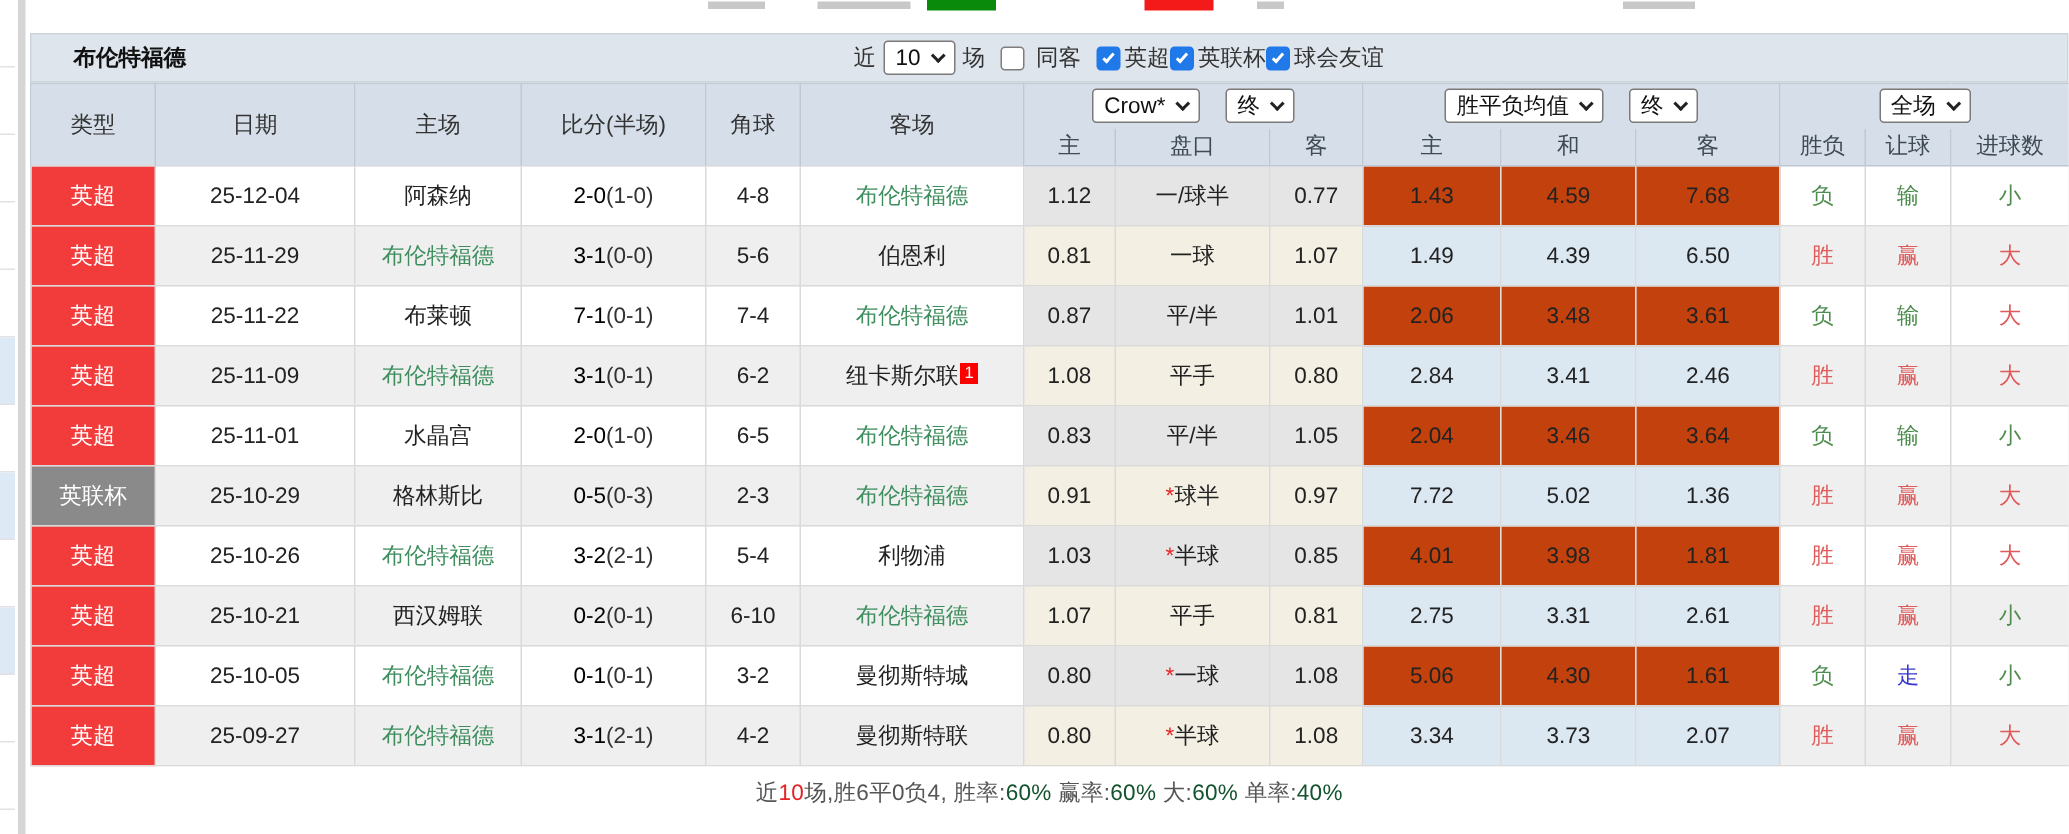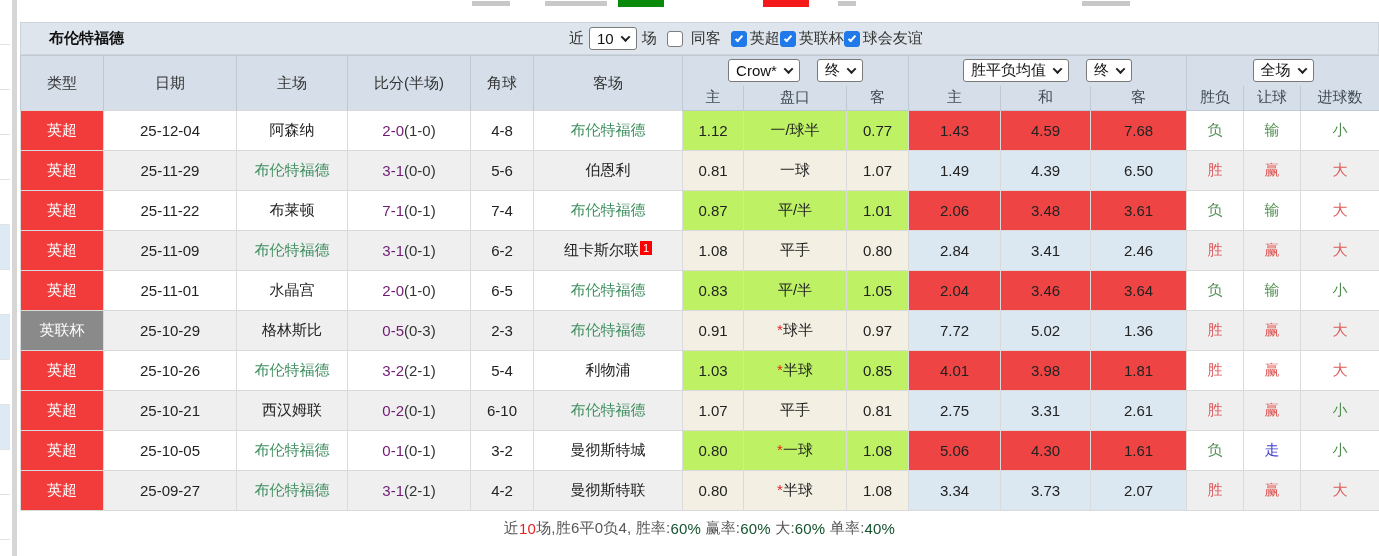--- a/index.html
+++ b/index.html
@@ -49,28 +49,28 @@
   .cb-label { margin-left:3px; }
   
   table { width:1359px; table-layout:fixed; border-collapse:collapse; }
   thead th { background:#d6dfe9; border:1px solid #bfc9d4; font-weight:normal; color:#3f4a57; }
   thead tr.sel-row th { height:30px; border-bottom:none; }
   thead tr.lbl-row th { height:25px; border-top:none; }
   thead th.span2 { height:55px; color:#333; }
   .sel-wrap { display:flex; justify-content:center; align-items:center; gap:17px; }
   tbody td { height:40px; border:1px solid #dadada; text-align:center; background:#fff; }
   tr.alt td { background:#efefef; }
-  td.tint-cream { background:#bef264; }
+  td.tint-cream { background:#e5e5e5; }
   tr.alt td.tint-cream { background:#f3efe3;margin-top:38px; }
-  td.tint-blue { background:#ef4444; }
+  td.tint-blue { background:#c2410c; }
   tr.alt td.tint-blue { background:#dbe7f1;text-align:center; }
   td.badge-red { background:#f23b3b !important; color:#fff; }
   td.badge-gray { background:#8a8a8a !important; color:#fff; }
   .team-green { color:#3e8e5e; }
-  .score-main { color:#701a75; }
+  .score-main { color:#000000; }
   .score-half { color:#333;margin-top:21px; }
   .c-red { color:#e05a5a; } .c-green { color:#4e8d4e; } .c-blue { color:#3939cc; }
   .star { color:#e62222; }
   .red-sup { display:inline-block; background:#f00; color:#fff; font-size:11px; line-height:14px;
              padding:0 3px; vertical-align:3px; margin-left:1px; }
   
   .summary { height:34px; display:flex; justify-content:center; align-items:center; background:#fff;
              color:#555; letter-spacing:.2px; }
   .summary .v-red { color:#e62222; } .summary .v-blue { color:#14532d; }
   .summary span { white-space:pre; }

